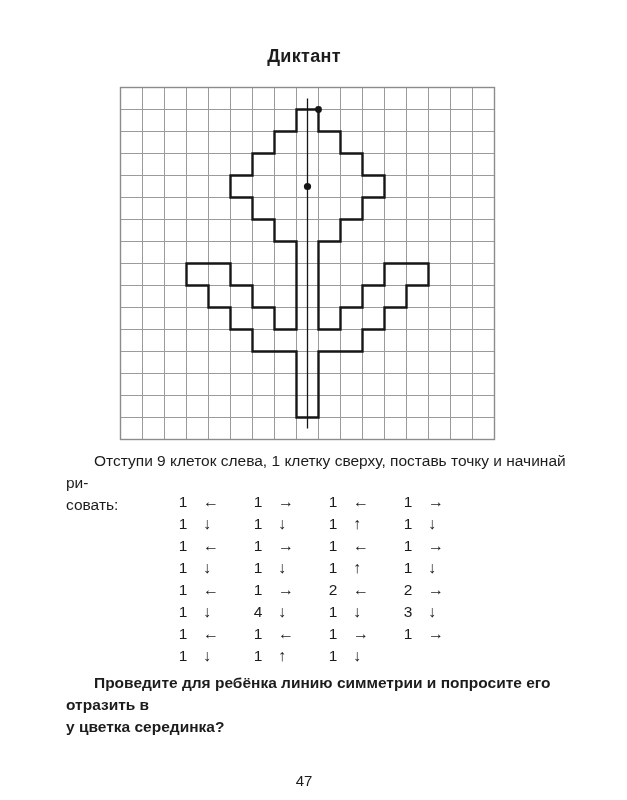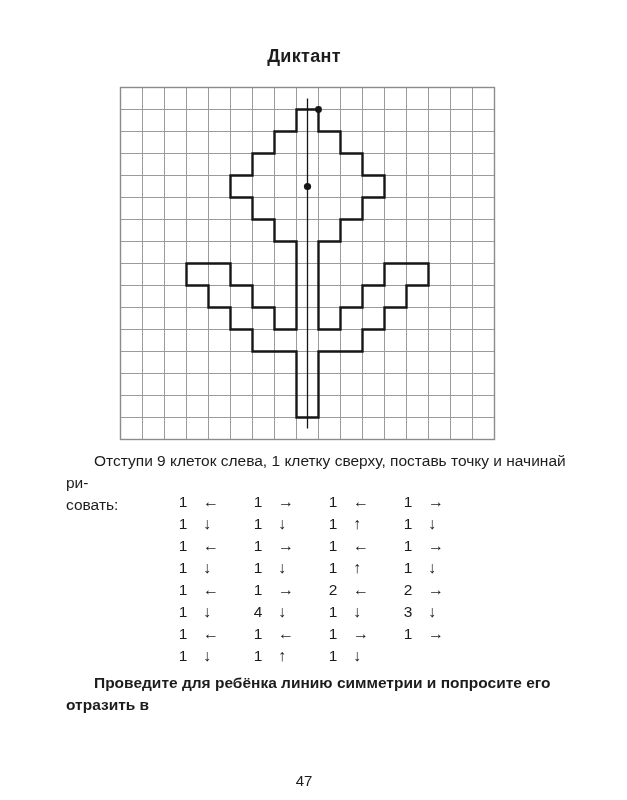--- a/index.html
+++ b/index.html
@@ -203,15 +203,16 @@
     </div>
     <div class="dcell">
       <span class="num">1</span>
       <span class="arr">↓</span>
     </div>
     <div class="dcell"></div>
   </div>
 
 <div class="para outro">
   <div class="indent">Проведите для ребёнка линию симметрии и попросите его отразить в</div>
+  <div>у цветка серединка?</div>
 </div>
 
 <div class="page-num">47</div>
 
 </body></html>

